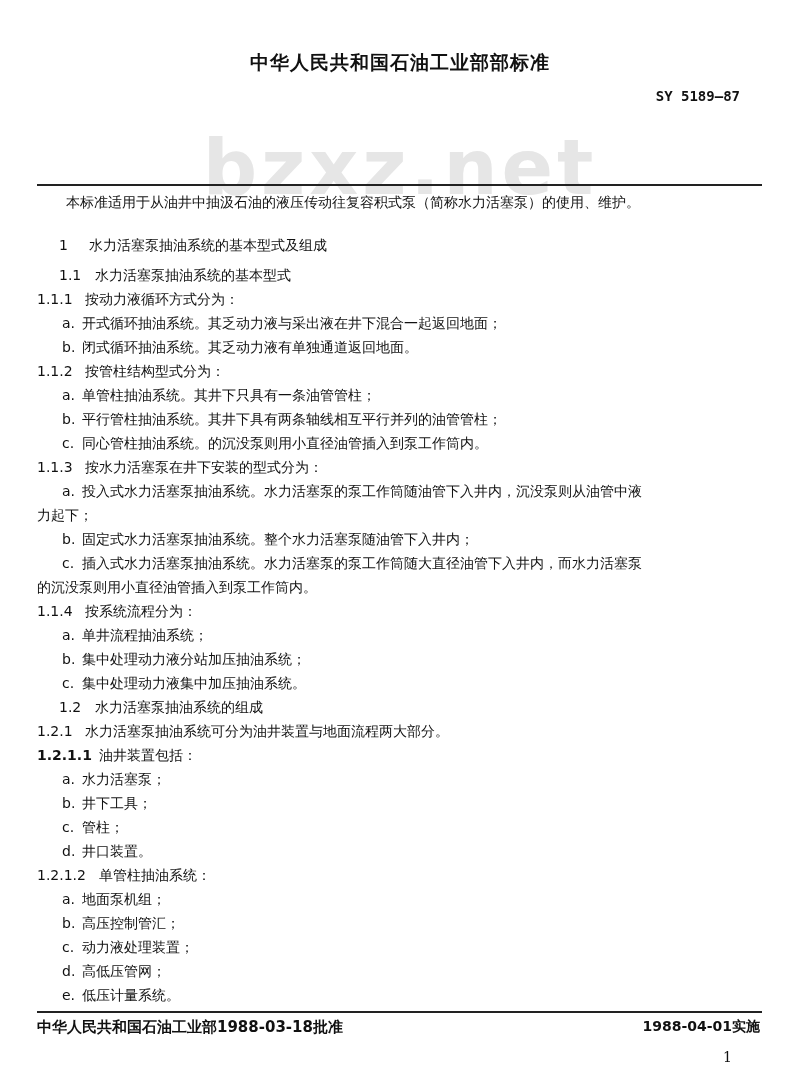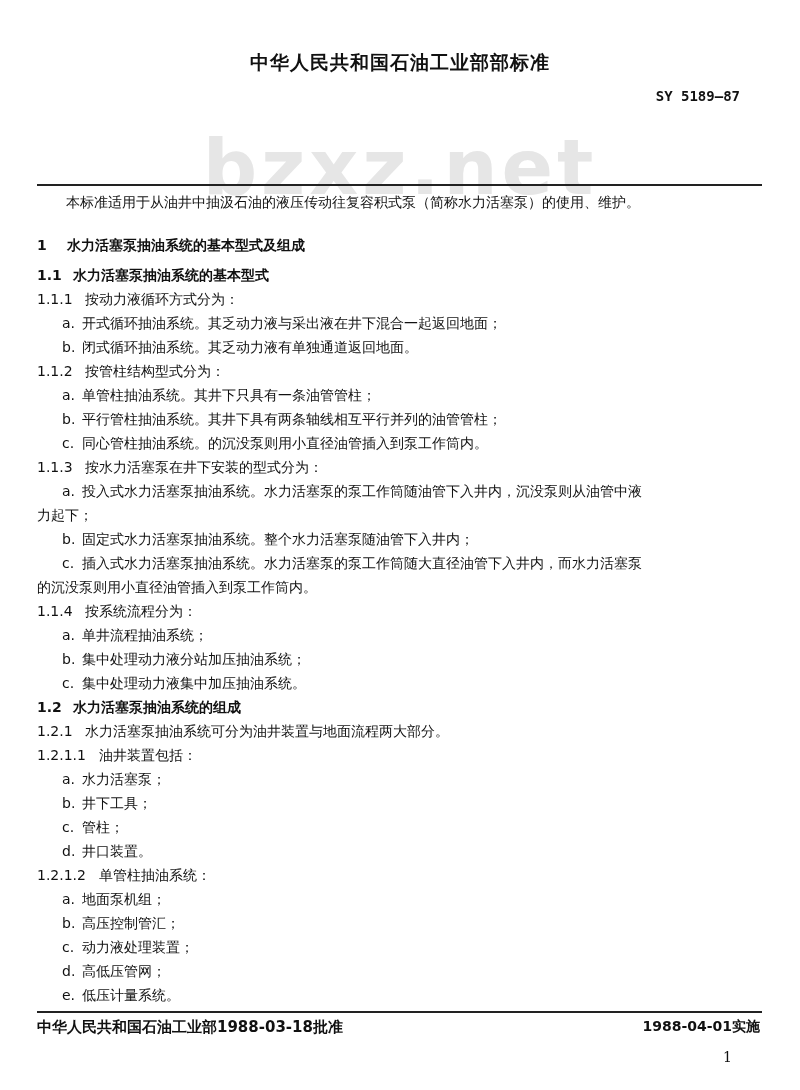--- a/index.html
+++ b/index.html
@@ -27,21 +27,21 @@
     }
     .rule { position: absolute; left: 37px; width: 725px; height: 2px; background: #222; }
     .rule.top { top: 184px; }
     .rule.bottom { top: 1011px; }
     .content { position: absolute; left: 0; top: 0; width: 800px; z-index: 1; }
     .line {
       position: absolute; font-size: 14px; line-height: 18px; white-space: nowrap;
       font-family: "DejaVu Serif", serif;
     }
     .num { font-family: "DejaVu Sans", sans-serif; display: inline-block; }
-    .h { font-family: "DejaVu Sans", sans-serif; font-weight: bold; }
+    .h { font-family: "DejaVu Sans", sans-serif; font-weight: normal; margin-left: 22px; }
     .footer-left {
       position: absolute; top: 1018px; left: 37px; font-size: 15px; font-weight: bold;
     }
     .footer-right {
       position: absolute; top: 1018px; right: 40px; font-size: 14px; font-weight: bold;
     }
     .page-num {
       position: absolute; top: 1049px; right: 68px; font-family: "DejaVu Serif", serif; font-size: 14px;
     }
   </style>
@@ -120,21 +120,21 @@
 
     <div class="line h" style="top:698px; left:37px;">
       <span class="num" style="width:36px;">1.2</span><span>水力活塞泵抽油系统的组成</span>
     </div>
 
     <div class="line" style="top:722px; left:37px;">
       <span class="num" style="width:48px;">1.2.1</span><span>水力活塞泵抽油系统可分为油井装置与地面流程两大部分。</span>
     </div>
 
     <div class="line" style="top:746px; left:37px;">
-      <span class="num" style="width:62px;">1.2.1.1</span><span>油井装置包括：</span>
+      <span class="num" style="width:62px;font-weight:bold;">1.2.1.1</span><span>油井装置包括：</span>
     </div>
     <div class="line" style="top:770px; left:62px;">
       <span class="num" style="width:20px;">a.</span><span>水力活塞泵；</span>
     </div>
     <div class="line" style="top:794px; left:62px;">
       <span class="num" style="width:20px;">b.</span><span>井下工具；</span>
     </div>
     <div class="line" style="top:818px; left:62px;">
       <span class="num" style="width:20px;">c.</span><span>管柱；</span>
     </div>

